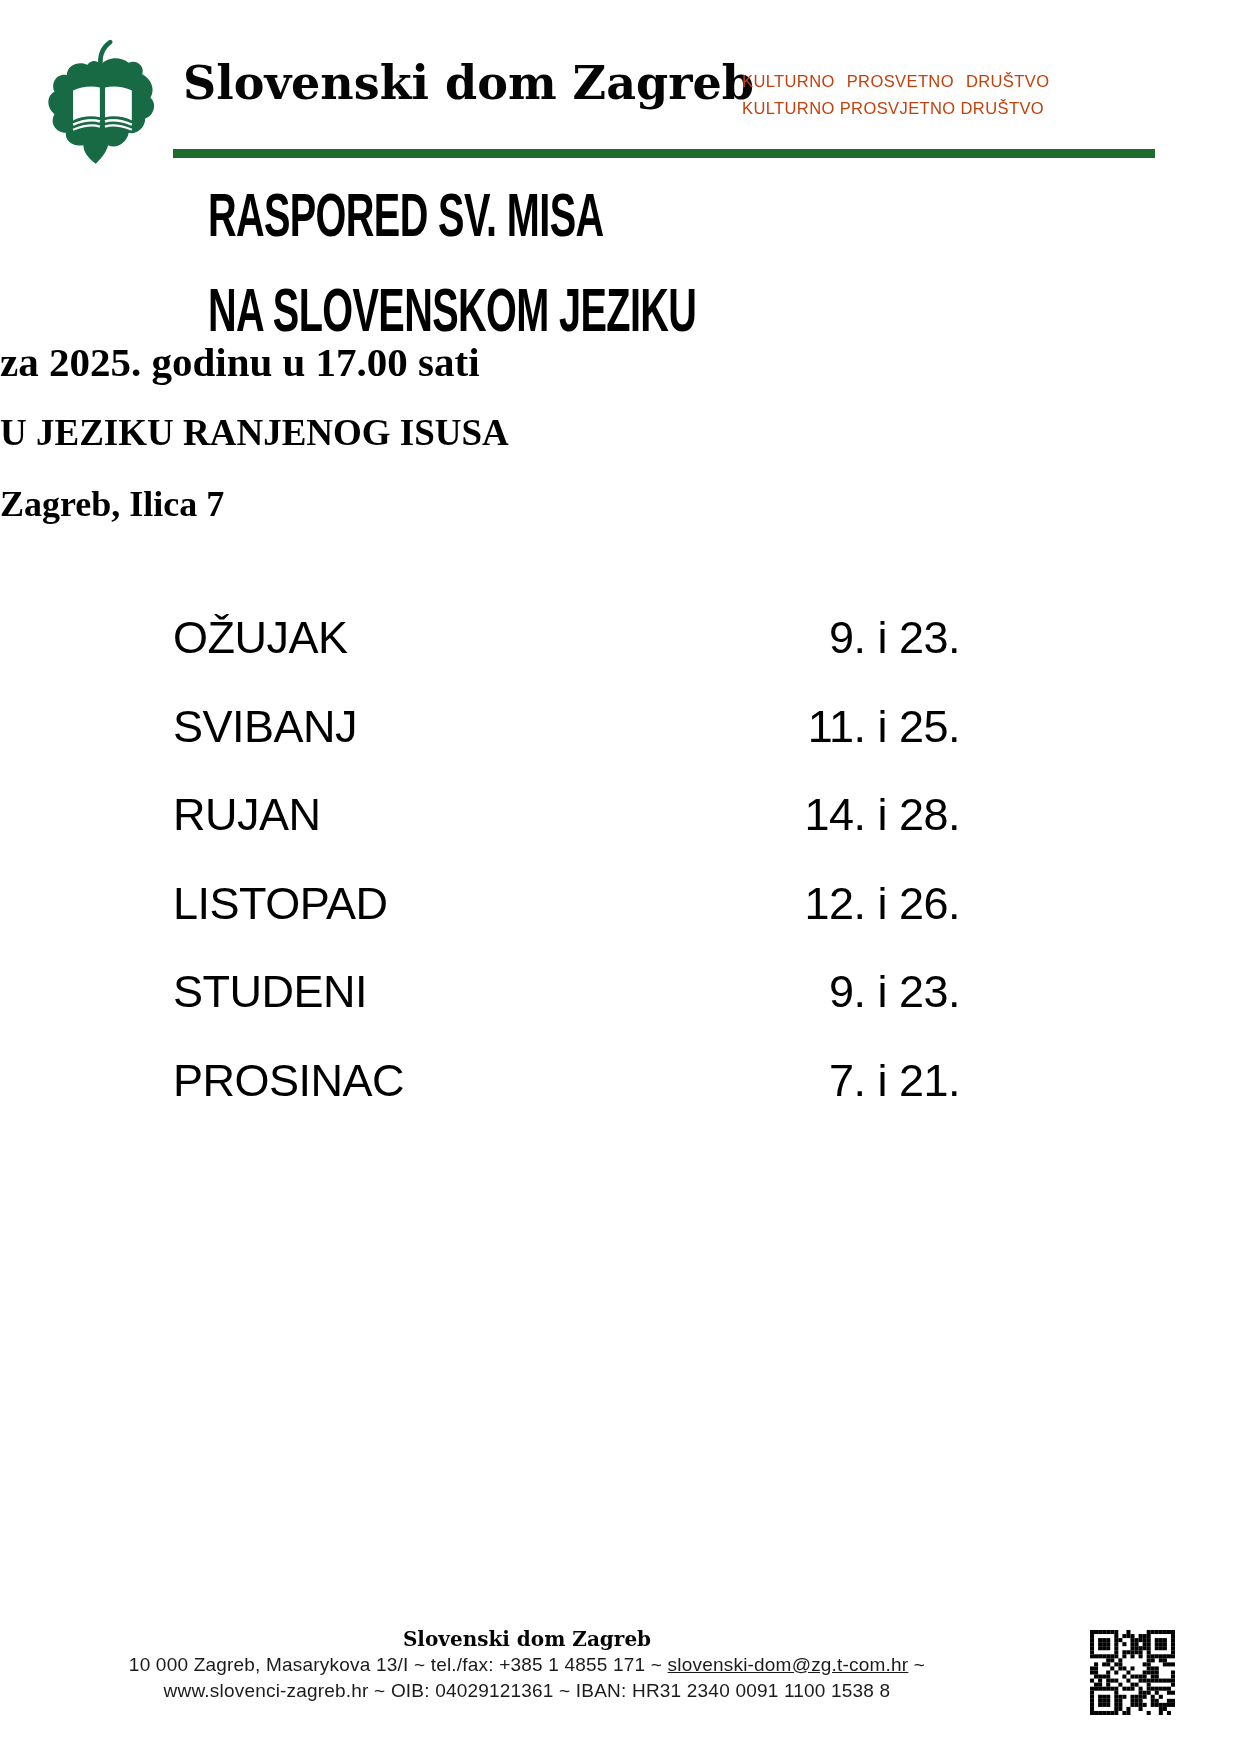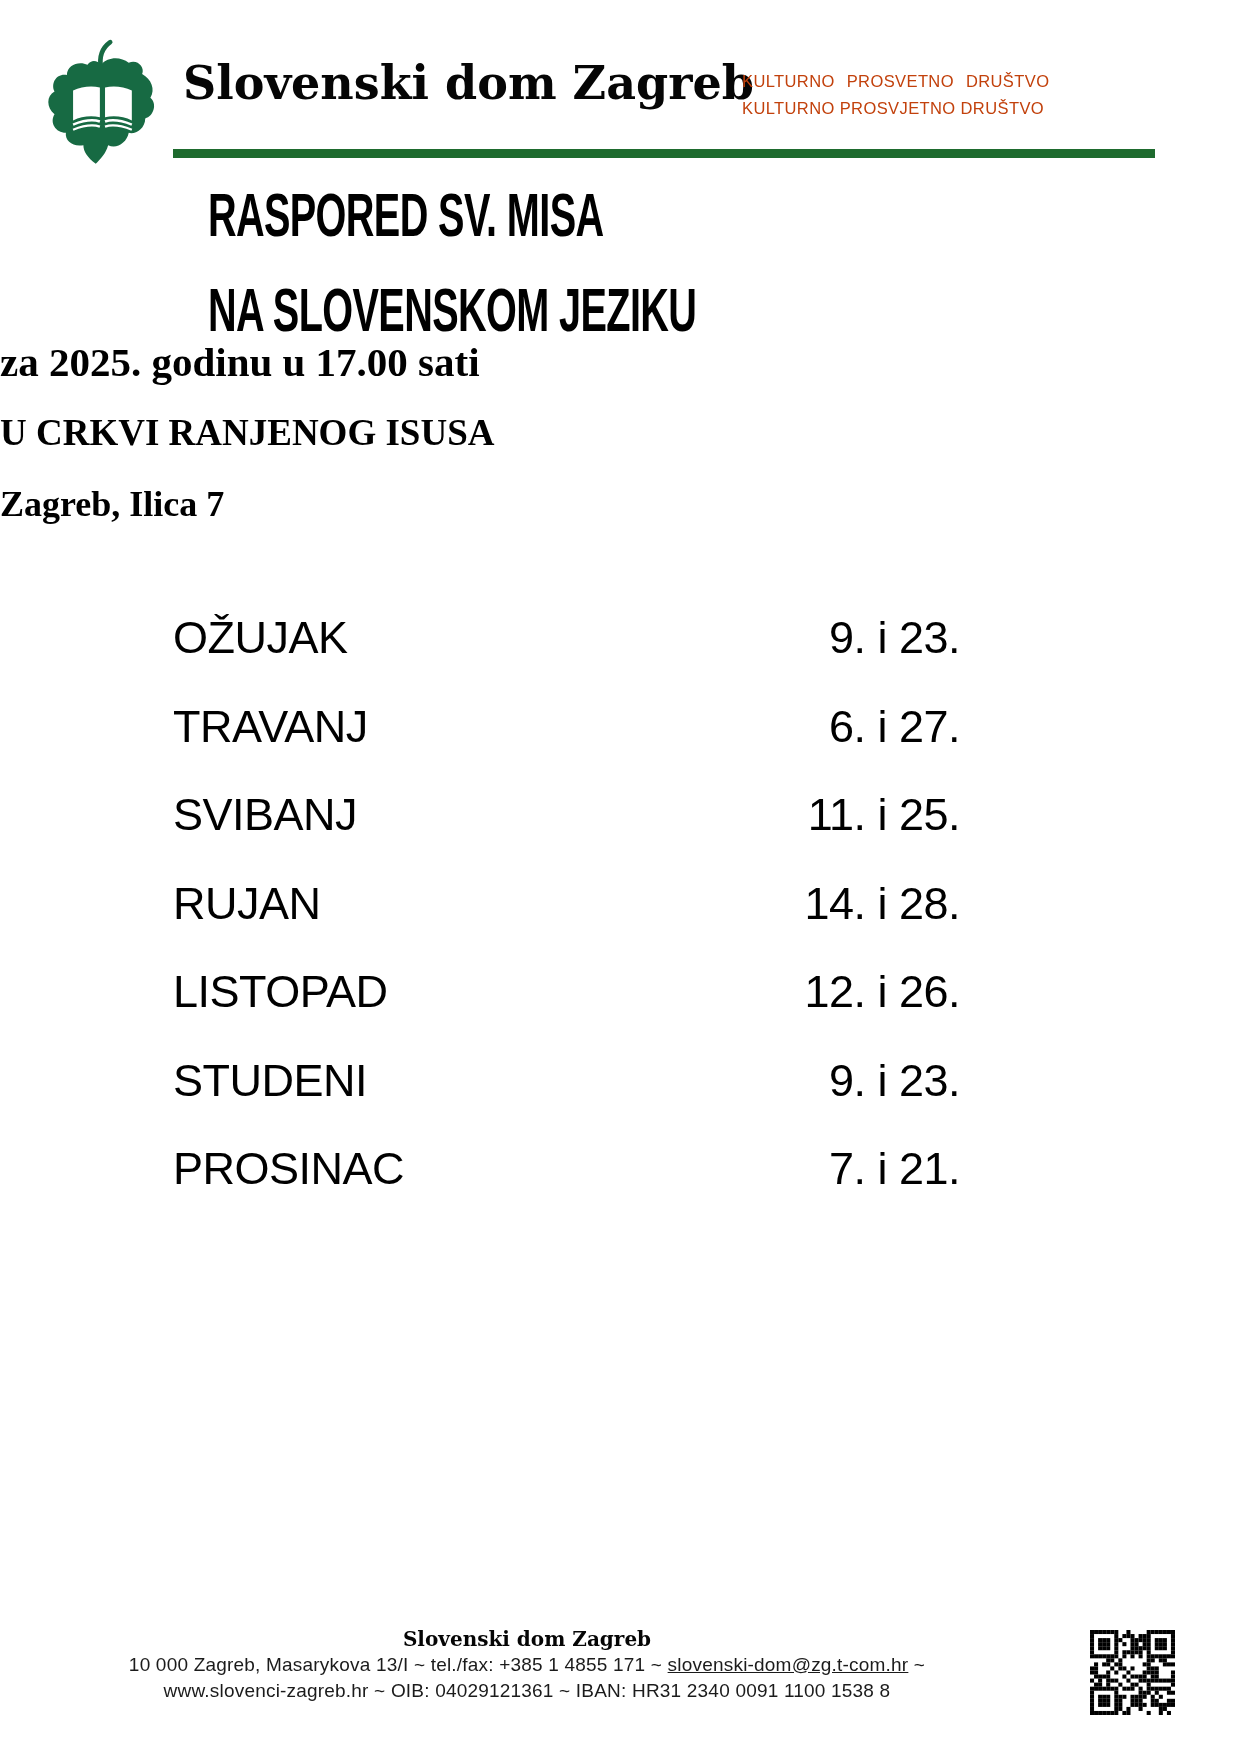--- a/index.html
+++ b/index.html
@@ -93,32 +93,28 @@
     <div class="sub1">KULTURNO PROSVETNO DRUŠTVO</div>
     <div class="sub2">KULTURNO PROSVJETNO DRUŠTVO</div>
   </div>
 
   <div class="green-rule"></div>
 
   <div class="main">
     <div class="t-cond">RASPORED SV. MISA</div>
     <div class="t-cond t2">NA SLOVENSKOM JEZIKU</div>
     <div class="serif1">za 2025. godinu u 17.00 sati</div>
-    <div class="serif2">U CRKVI RANJENOG ISUSA</div>
+    <div class="serif2">U JEZIKU RANJENOG ISUSA</div>
     <div class="serif3">Zagreb, Ilica 7</div>
   </div>
 
   <div class="schedule">
     <div class="srow">
       <span>OŽUJAK</span>
       <span>9. i 23.</span>
-    </div>
-    <div class="srow">
-      <span>TRAVANJ</span>
-      <span>6. i 27.</span>
     </div>
     <div class="srow">
       <span>SVIBANJ</span>
       <span>11. i 25.</span>
     </div>
     <div class="srow">
       <span>RUJAN</span>
       <span>14. i 28.</span>
     </div>
     <div class="srow">

